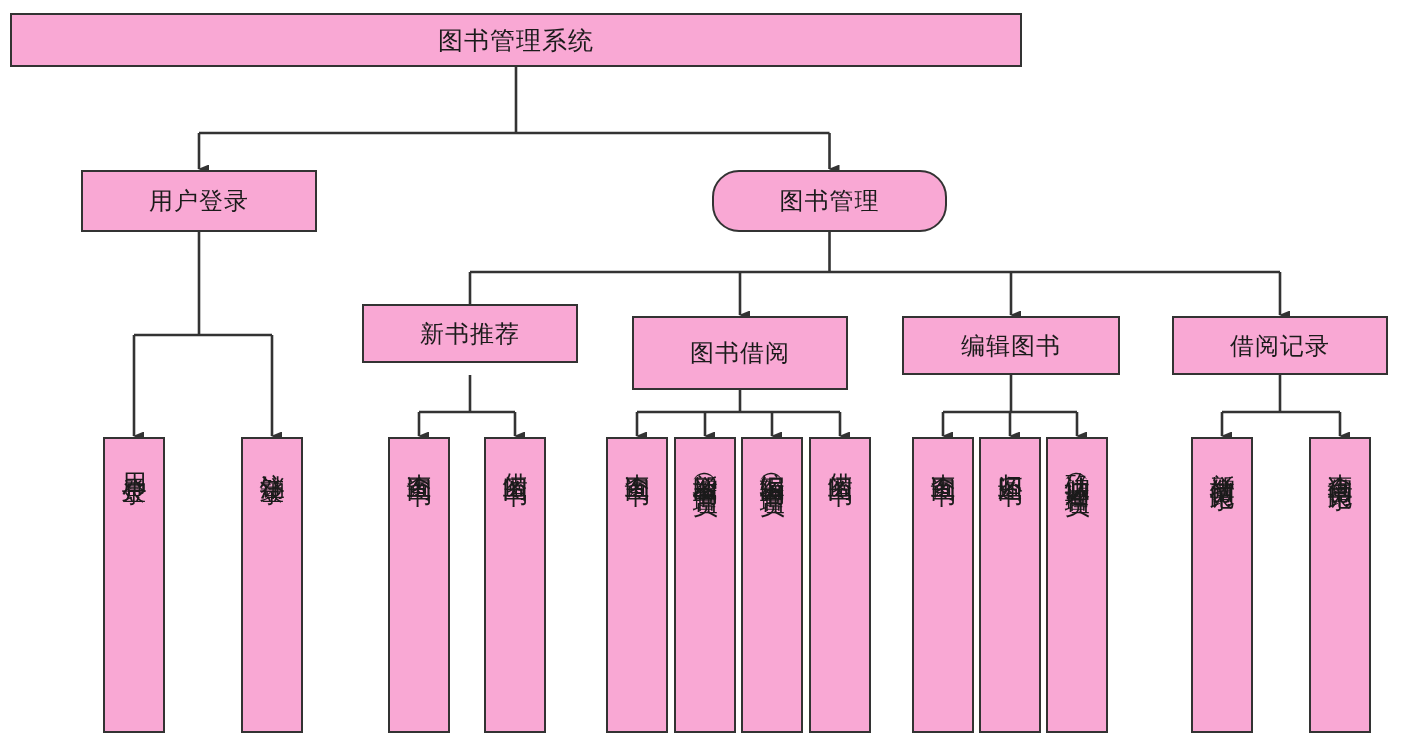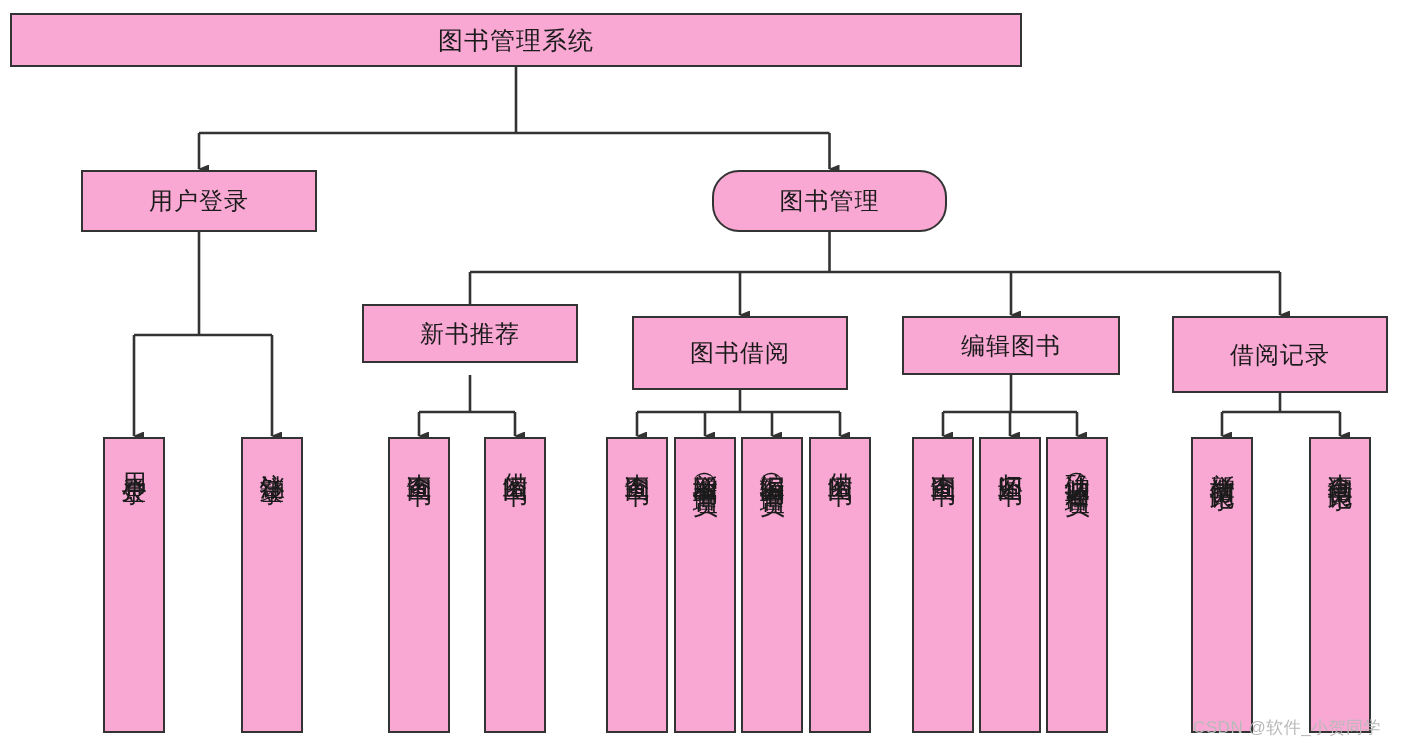--- a/index.html
+++ b/index.html
@@ -126,21 +126,21 @@
       </div>
       <div class="node h" style="left: 362px; top: 304px; width: 216px; height: 59px;">
         <span class="lbl">新书推荐</span>
       </div>
       <div class="node h" style="left: 632px; top: 316px; width: 216px; height: 74px;">
         <span class="lbl">图书借阅</span>
       </div>
       <div class="node h" style="left: 902px; top: 316px; width: 218px; height: 59px;">
         <span class="lbl">编辑图书</span>
       </div>
-      <div class="node h" style="left: 1172px; top: 316px; width: 216px; height: 77px;">
+      <div class="node h" style="left: 1172px; top: 316px; width: 216px; height: 59px;">
         <span class="lbl">借阅记录</span>
       </div>
       <div class="node v" style="left: 103px; top: 437px; width: 62px; height: 296px;">
         <span class="lbl">用户登录</span>
       </div>
       <div class="node v" style="left: 241px; top: 437px; width: 62px; height: 296px;">
         <span class="lbl">注销登录</span>
       </div>
       <div class="node v" style="left: 388px; top: 437px; width: 62px; height: 296px;">
         <span class="lbl">查询图书</span>
@@ -170,14 +170,13 @@
         <span class="lbl">确认归还（管理员）</span>
       </div>
       <div class="node v" style="left: 1191px; top: 437px; width: 62px; height: 296px;">
         <span class="lbl">新增借阅记录</span>
       </div>
       <div class="node v" style="left: 1309px; top: 437px; width: 62px; height: 296px;">
         <span class="lbl">查询借阅记录</span>
       </div>
     </div>
 
-  <div class="watermark" style="left: 1193px; top: 716px; color: rgb(185, 185, 185);">CSDN @软件_小贺同学</div>
 </div>
 
 </body></html>

